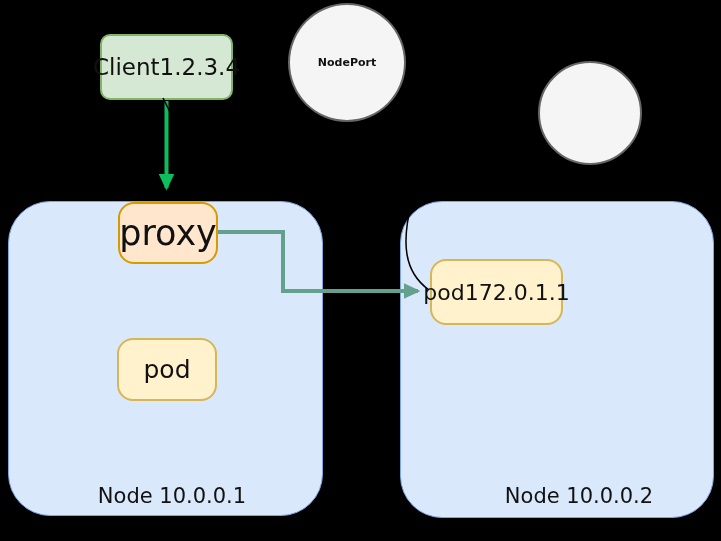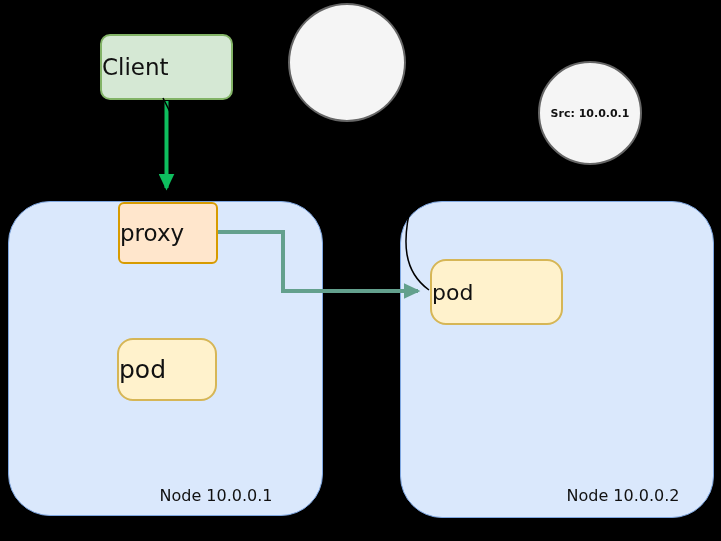--- a/index.html
+++ b/index.html
@@ -14,21 +14,21 @@
     background: var(--background, #000);
     font-family: "DejaVu Sans", "Liberation Sans", sans-serif;
     color: var(--text, #111);
     overflow: hidden;
   }
   .shape {
     position: absolute;
     box-sizing: border-box;
     display: flex;
     align-items: center;
-    justify-content: space-between;
+    justify-content: center;
     text-align: center;
   }
   .client-box {
     left: 100px; top: 34px; width: 133px; height: 66px;
     background: var(--client_fill);
     border: 2px solid var(--client_border);
     border-radius: 10px;
     font-size: 23px;
     line-height: 30px;
   }
@@ -36,33 +36,32 @@
     background: var(--node_fill);
     border: 1.5px solid var(--node_border);
     border-radius: 42px;
   }
   .node-1 { left: 8px;   top: 201px; width: 315px; height: 315px; }
   .node-2 { left: 400px; top: 201px; width: 314px; height: 317px; }
   .node-label {
     position: absolute;
     top: 483px;
     transform: translateX(-50%);
-    font-size: 16px;
+    font-size: 21px;
     line-height: 26px;
     white-space: nowrap;
-    margin-left: 44px;
   }
   .node-label-1 { left: 172px; }
   .node-label-2 { left: 579px; }
   .proxy-box {
     left: 118px; top: 202px; width: 100px; height: 62px;
     background: var(--proxy_fill);
     border: 2px solid var(--proxy_border);
-    border-radius: 6px;
-    font-size: 23px;
+    border-radius: 16px;
+    font-size: 35px;
   }
   .pod-box {
     background: var(--pod_fill);
     border: 2px solid var(--pod_border);
     border-radius: 16px;
   }
   .pod-1 { left: 117px; top: 338px; width: 100px; height: 63px; font-size: 25px; }
   .pod-2 { left: 430px; top: 259px; width: 133px; height: 66px; font-size: 22px; line-height: 29px; }
   .packet {
     position: absolute;
@@ -95,39 +94,41 @@
 <body>
 
 <div class="canvas">
 
   <div class="shape node node-1"></div>
 
   <div class="shape node node-2"></div>
 
   <div class="shape client-box">
     <div>Client</div>
+    <div>1.2.3.4</div>
   </div>
 
   <div class="packet packet-1">
+    <div>NodePort</div>
   </div>
 
   <div class="packet packet-2">
-    <div>Src: 10.0.0.1</div>
   </div>
 
   <div class="shape proxy-box">
     <div>proxy</div>
   </div>
 
   <div class="shape pod-box pod-1">
     <div>pod</div>
   </div>
 
   <div class="shape pod-box pod-2">
     <div>pod</div>
+    <div>172.0.1.1</div>
   </div>
 
   <div class="node-label node-label-1">Node 10.0.0.1</div>
   <div class="node-label node-label-2">Node 10.0.0.2</div>
 
   <svg class="overlay" width="721" height="541" viewBox="0 0 721 541">
     <defs>
       <marker id="mk-green" markerWidth="4.5" markerHeight="4" refX="3.6" refY="2" orient="auto" markerUnits="strokeWidth">
         <path d="M0,0 L4.2,2 L0,4 Z" style="fill: var(--arrow_green);"></path>
       </marker>

